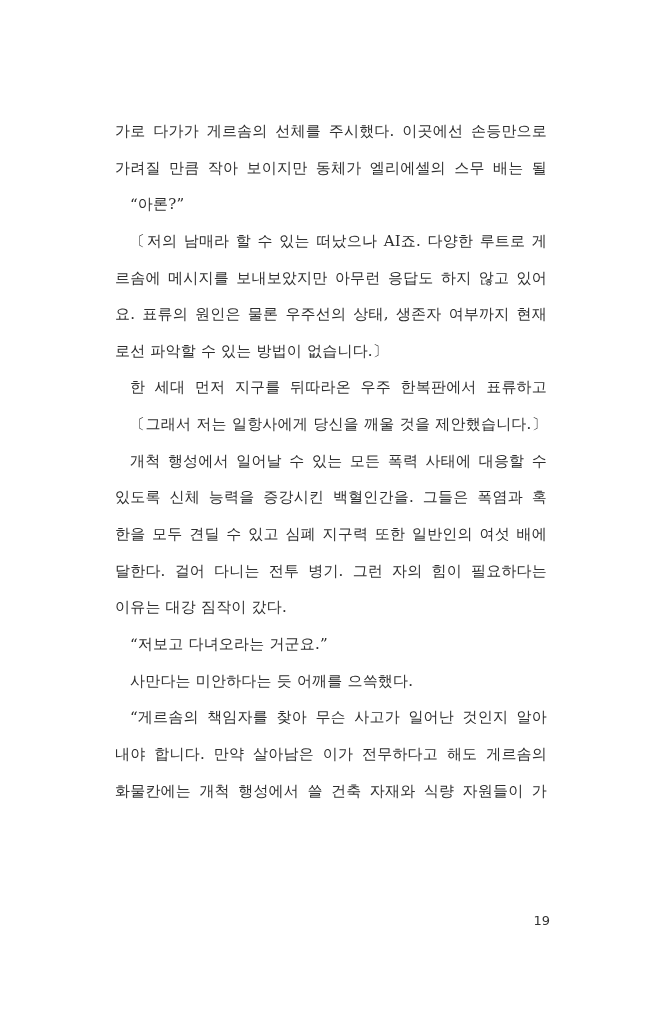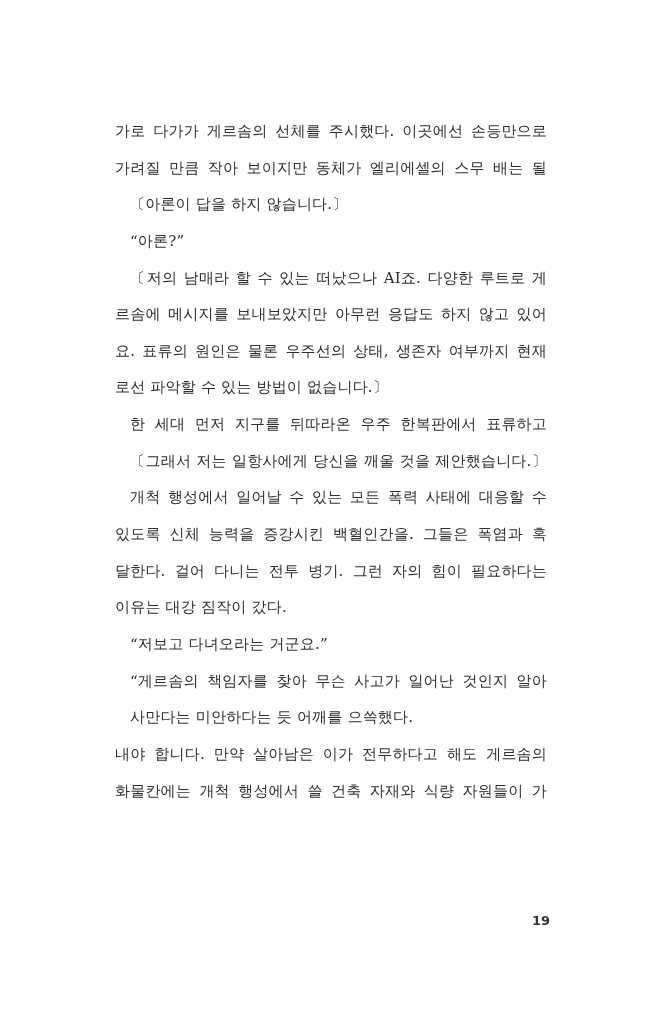--- a/index.html
+++ b/index.html
@@ -43,44 +43,44 @@
     .line.last {
       text-align-last: left;
     }
     .page-number {
       position: absolute;
       left: 500px;
       top: 913px;
       width: 50px;
       text-align: right;
       font-family: "DejaVu Sans", "Liberation Sans", sans-serif;
-      font-weight: bold;
+      font-weight: normal;
       font-size: 13px;
       color: #333333;
     }
   </style>
 </head>
 <body>
 
 <div class="page">
   <div class="text-block">
     <div class="line">가로 다가가 게르솜의 선체를 주시했다. 이곳에선 손등만으로</div>
     <div class="line">가려질 만큼 작아 보이지만 동체가 엘리에셀의 스무 배는 될</div>
-    <div class="line indent last">〔아론이 답을 하지 않습니다.〕</div>
     <div class="line indent last">“아론?”</div>
     <div class="line indent">〔저의 남매라 할 수 있는 떠났으나 AI죠. 다양한 루트로 게</div>
     <div class="line">르솜에 메시지를 보내보았지만 아무런 응답도 하지 않고 있어</div>
     <div class="line">요. 표류의 원인은 물론 우주선의 상태, 생존자 여부까지 현재</div>
     <div class="line last">로선 파악할 수 있는 방법이 없습니다.〕</div>
     <div class="line indent">한 세대 먼저 지구를 뒤따라온 우주 한복판에서 표류하고</div>
     <div class="line indent">〔그래서 저는 일항사에게 당신을 깨울 것을 제안했습니다.〕</div>
     <div class="line indent">개척 행성에서 일어날 수 있는 모든 폭력 사태에 대응할 수</div>
     <div class="line">있도록 신체 능력을 증강시킨 백혈인간을. 그들은 폭염과 혹</div>
+    <div class="line">한을 모두 견딜 수 있고 심폐 지구력 또한 일반인의 여섯 배에</div>
     <div class="line">달한다. 걸어 다니는 전투 병기. 그런 자의 힘이 필요하다는</div>
     <div class="line last">이유는 대강 짐작이 갔다.</div>
     <div class="line indent last">“저보고 다녀오라는 거군요.”</div>
+    <div class="line indent last">사만다는 미안하다는 듯 어깨를 으쓱했다.</div>
     <div class="line indent">“게르솜의 책임자를 찾아 무슨 사고가 일어난 것인지 알아</div>
-    <div class="line indent last">사만다는 미안하다는 듯 어깨를 으쓱했다.</div>
     <div class="line">내야 합니다. 만약 살아남은 이가 전무하다고 해도 게르솜의</div>
     <div class="line">화물칸에는 개척 행성에서 쓸 건축 자재와 식량 자원들이 가</div>
   </div>
   <div class="page-number">19</div>
 </div>
 
 </body></html>

